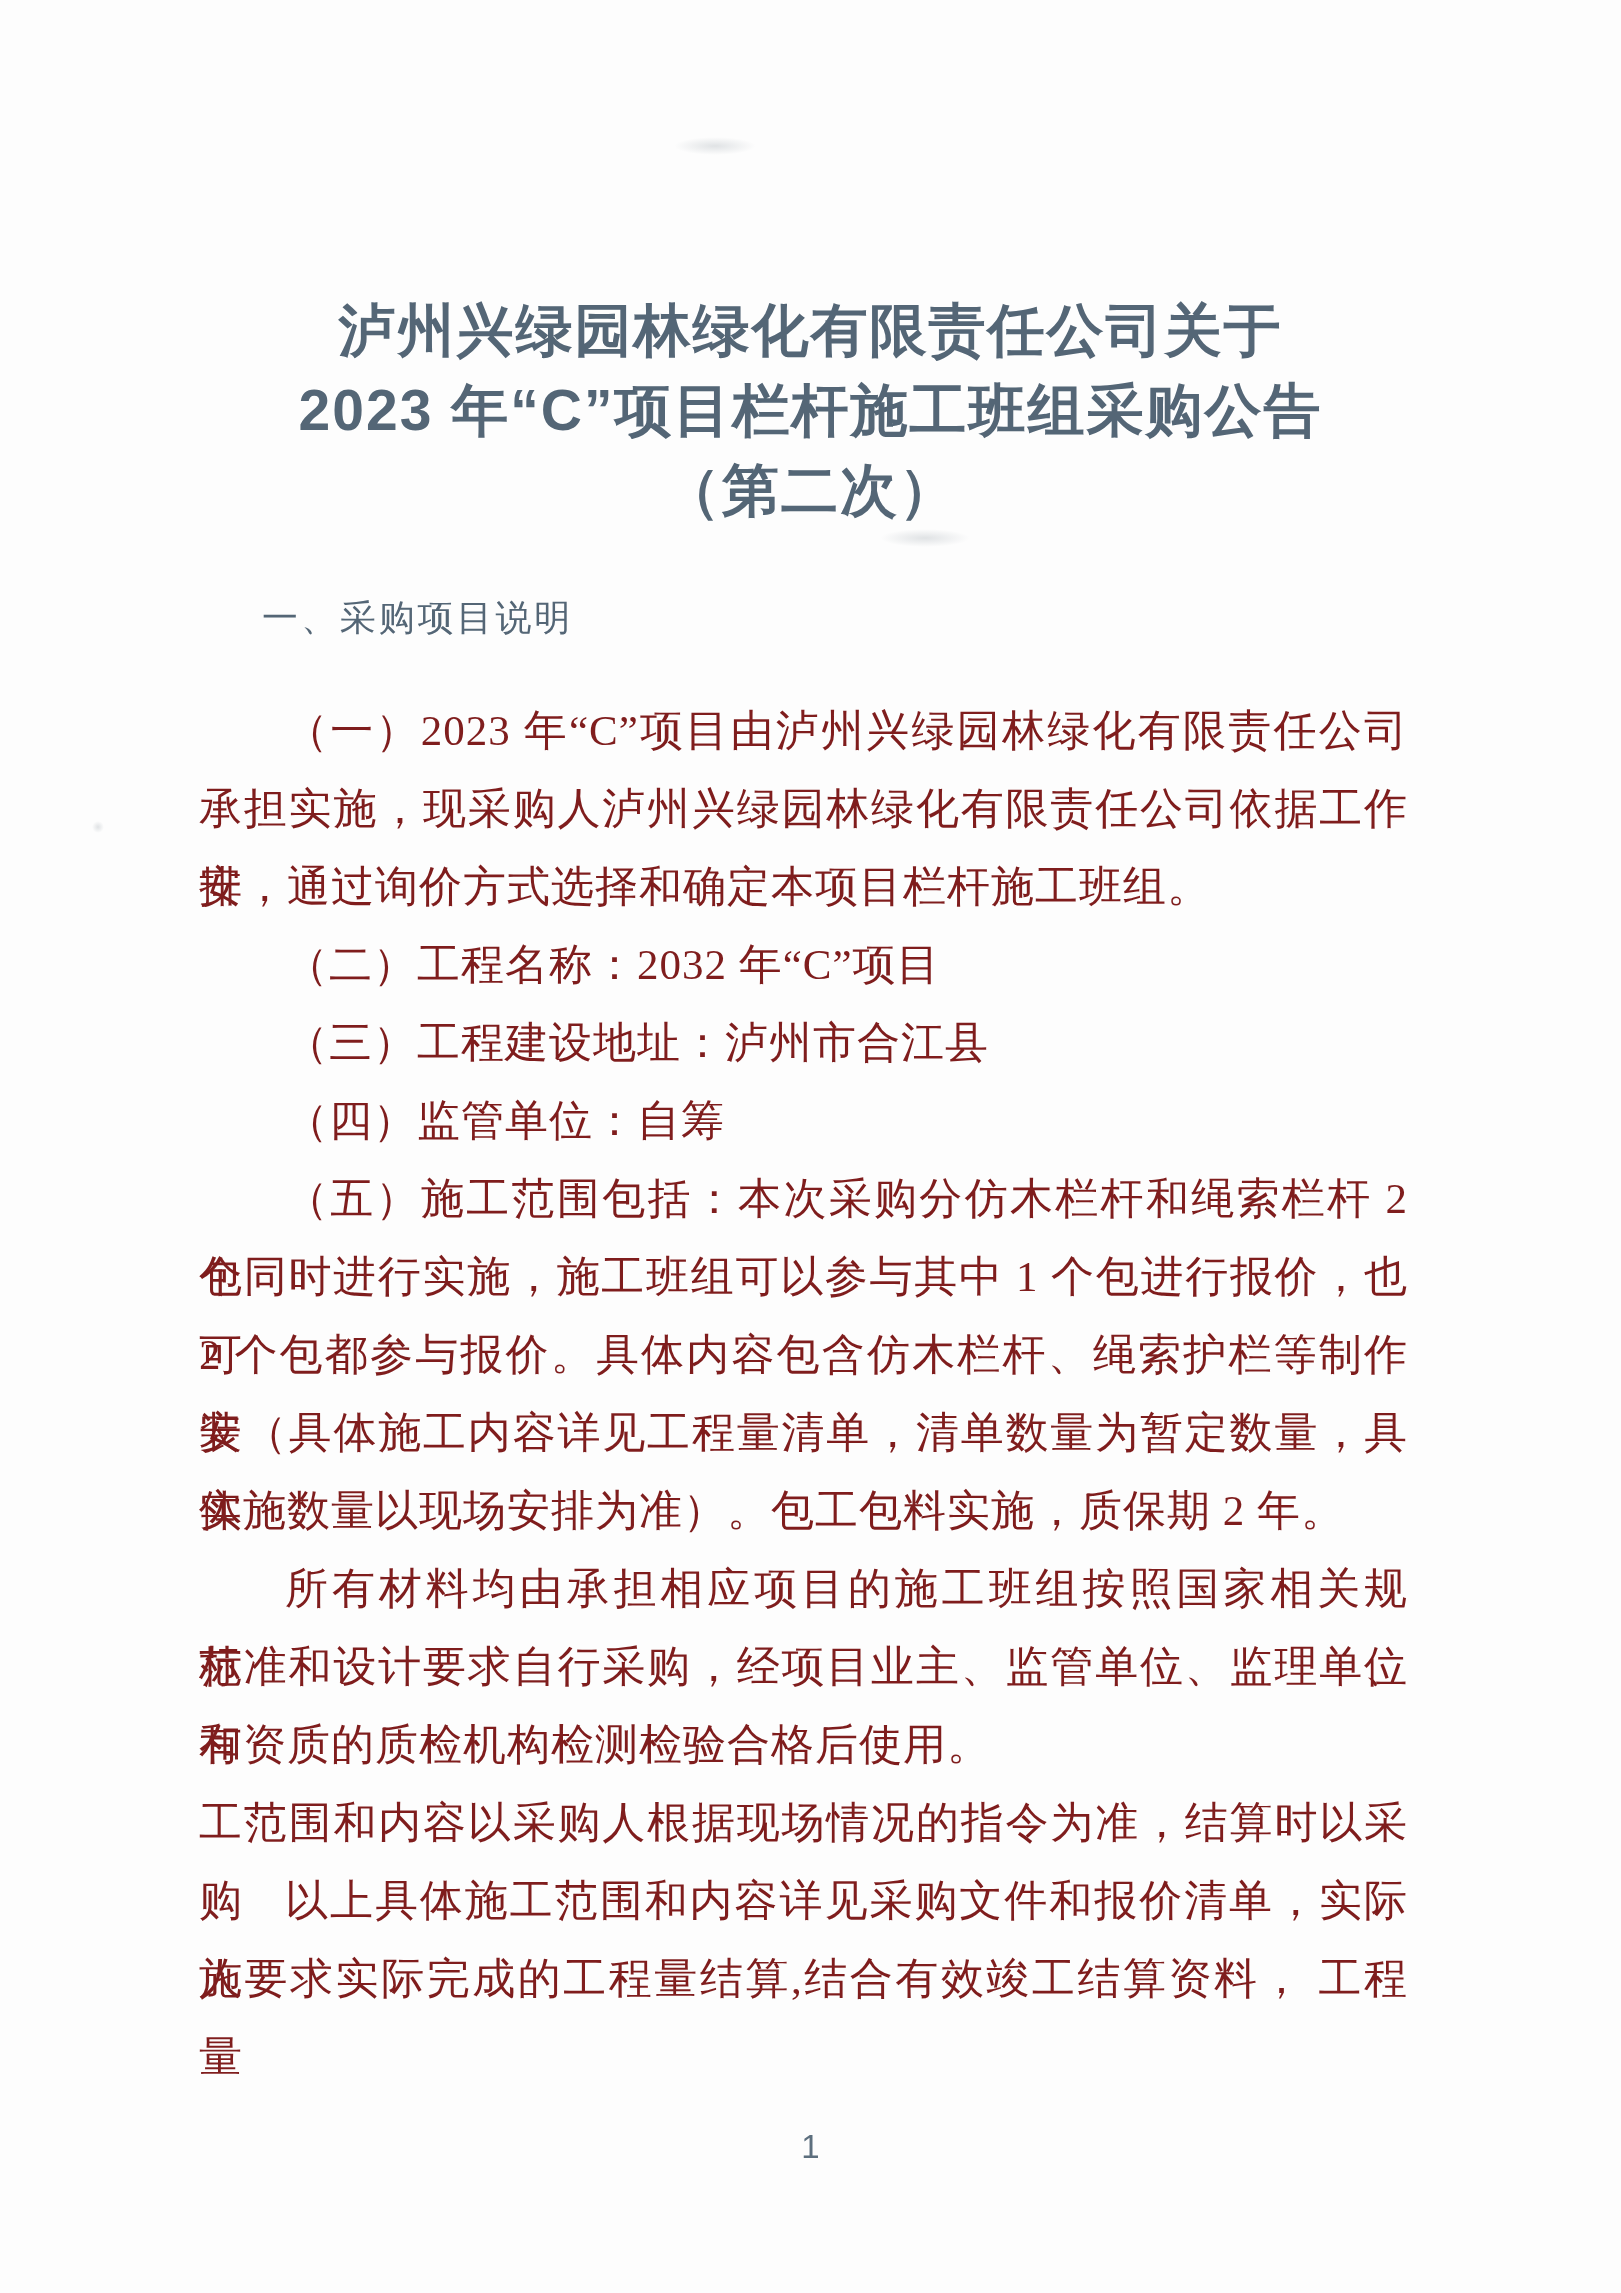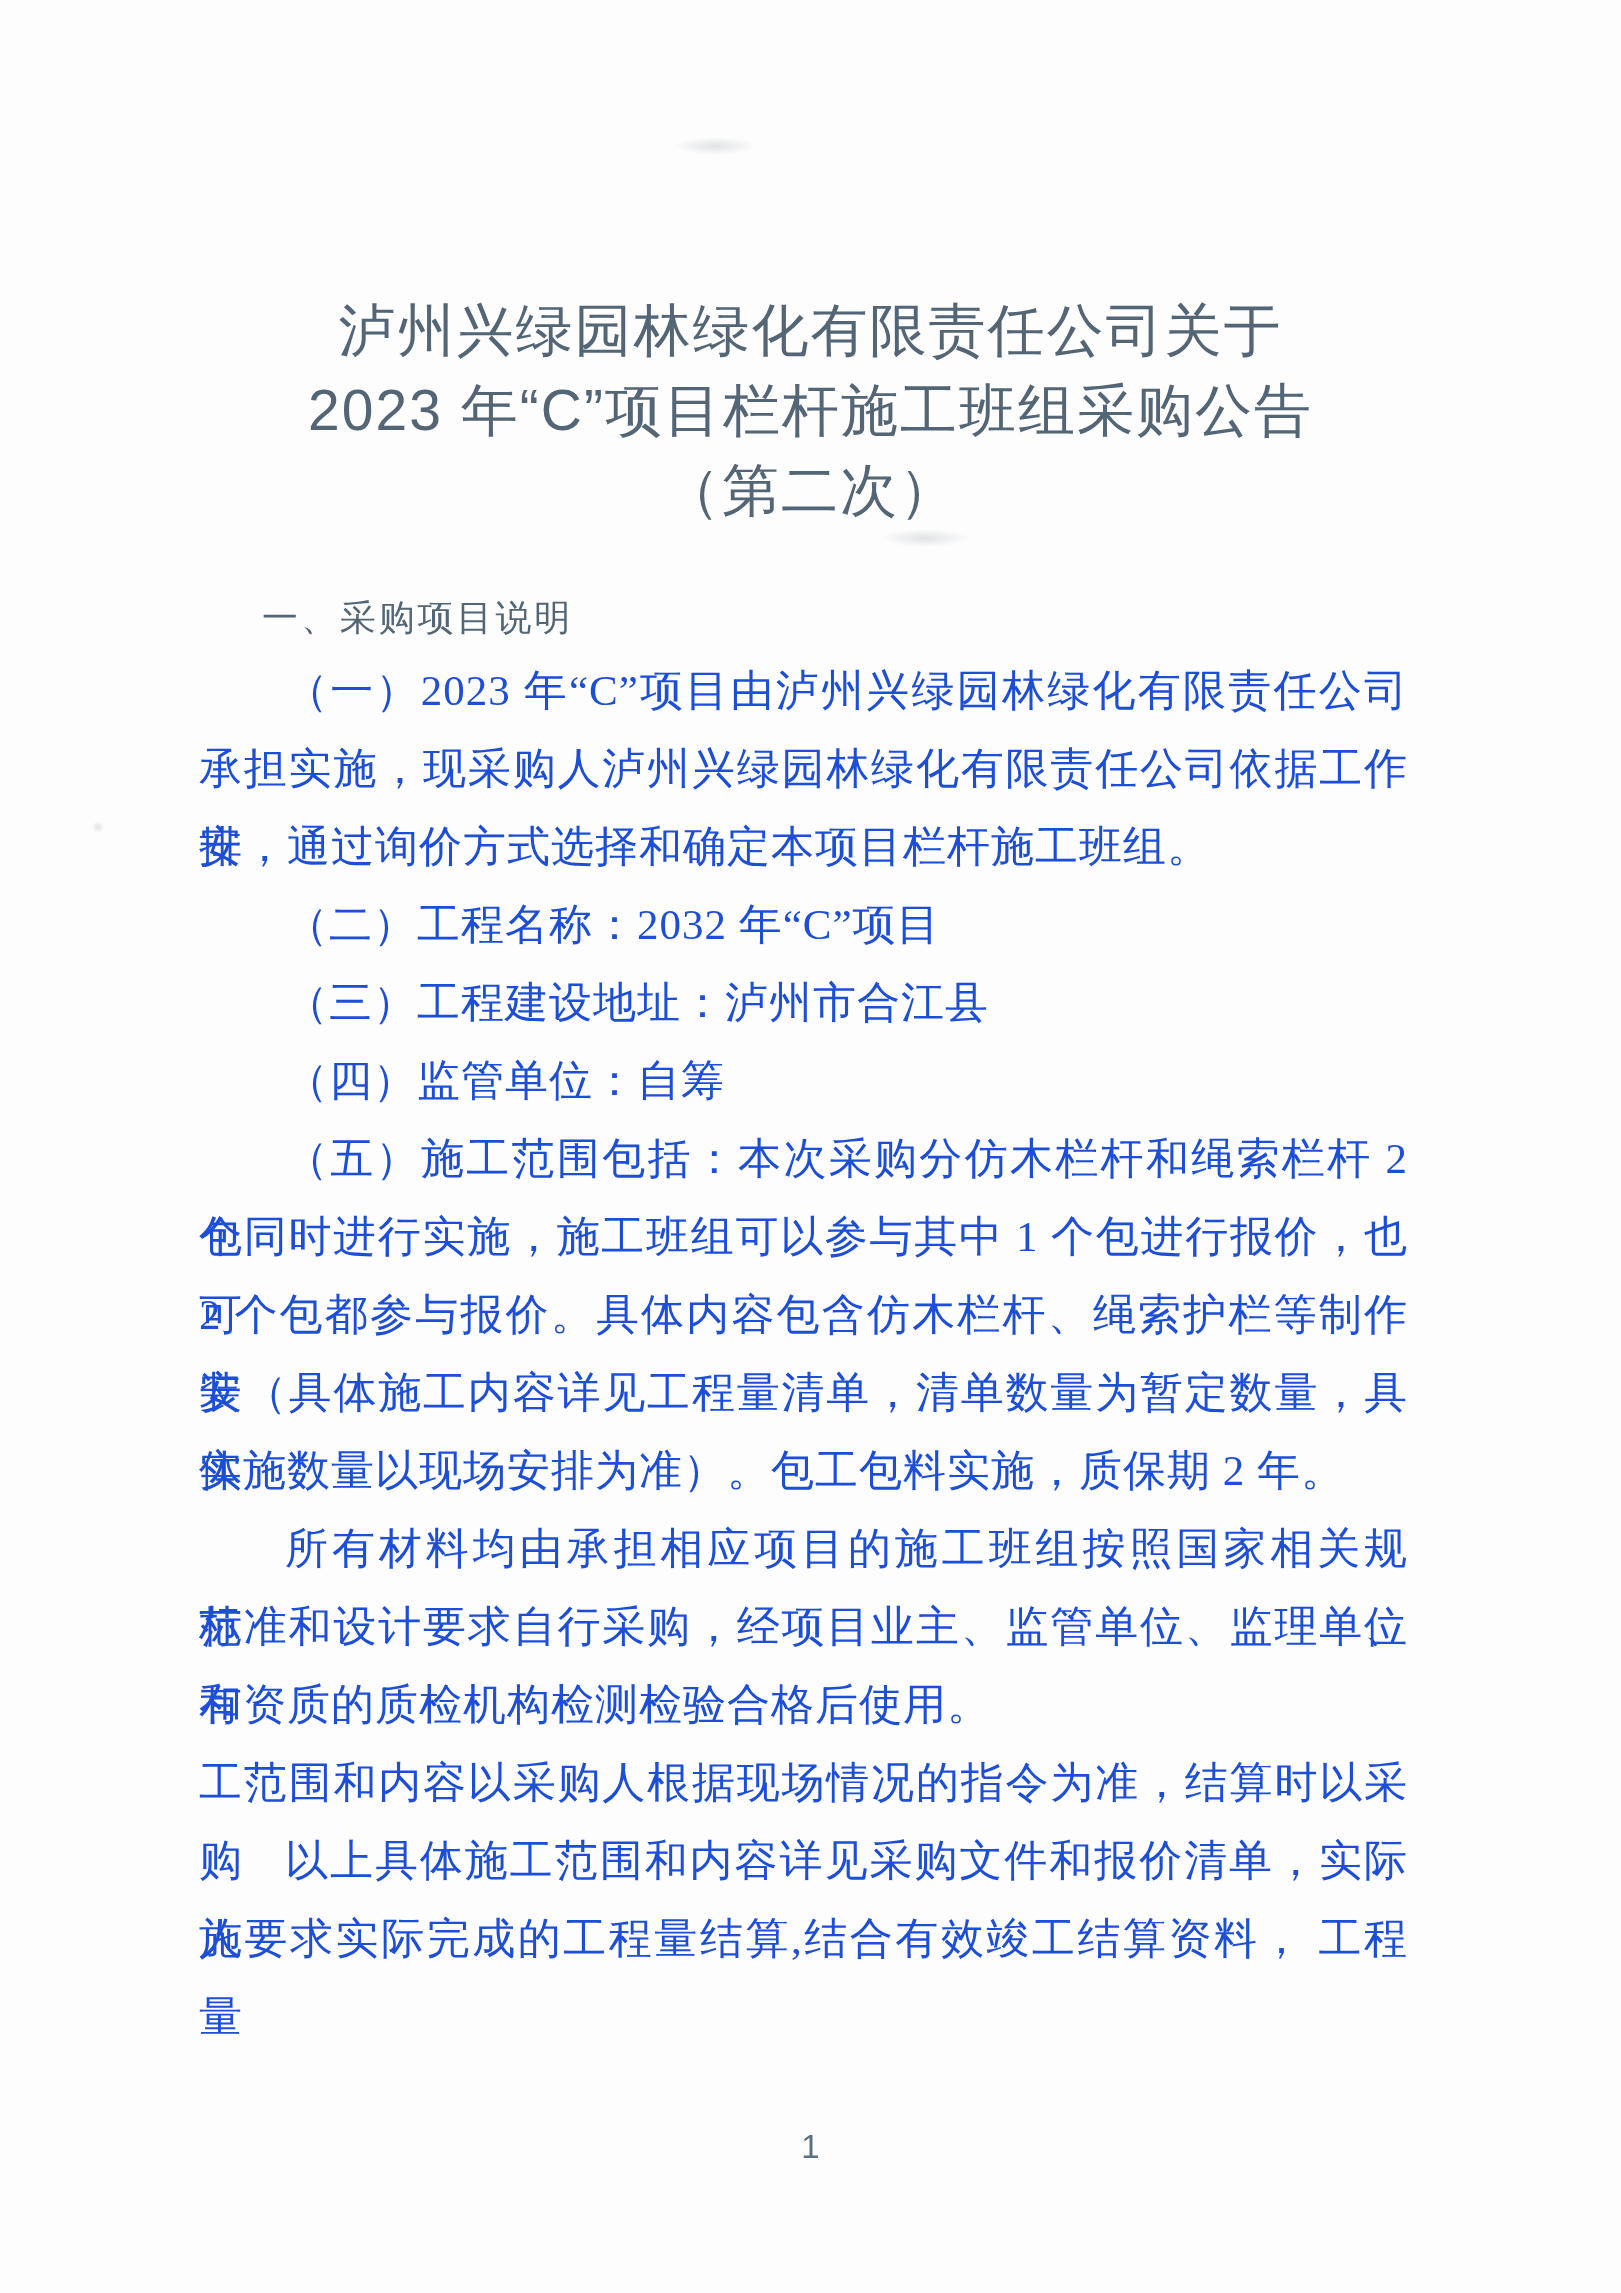--- a/index.html
+++ b/index.html
@@ -7,38 +7,38 @@
     position:relative;
     width:1621px;height:2294px;
     background:#fdfdfd;
     overflow:hidden;
     font-family:"Liberation Serif", serif;
   }
   .titles{
     position:absolute;top:290px;left:0;width:100%;
     text-align:center;
     font-family:"Liberation Sans", sans-serif;
-    font-weight:400;
+    font-weight:700;
     font-size:57px;line-height:80px;
     letter-spacing:2px;
     color:#546676;
   }
   .title-line{display:block;}
   .heading{
     position:absolute;top:590px;left:262px;
     font-family:"Liberation Sans", sans-serif;
     font-weight:400;
     font-size:36px;line-height:55px;
     letter-spacing:2.9px;
     color:#546676;
   }
   .body-block{
-    position:absolute;top:652px;left:199px;width:1209px;
+    position:absolute;top:692px;left:199px;width:1209px;
     font-size:43px;
-    color:#1d4ed8;
+    color:#7f1d1d;
     letter-spacing:1px;
   }
   .line{
     display:block;
     height:78px;line-height:78px;
     text-align:left;
   }
   .line.just{
     text-align:justify;
     text-align-last:justify;

